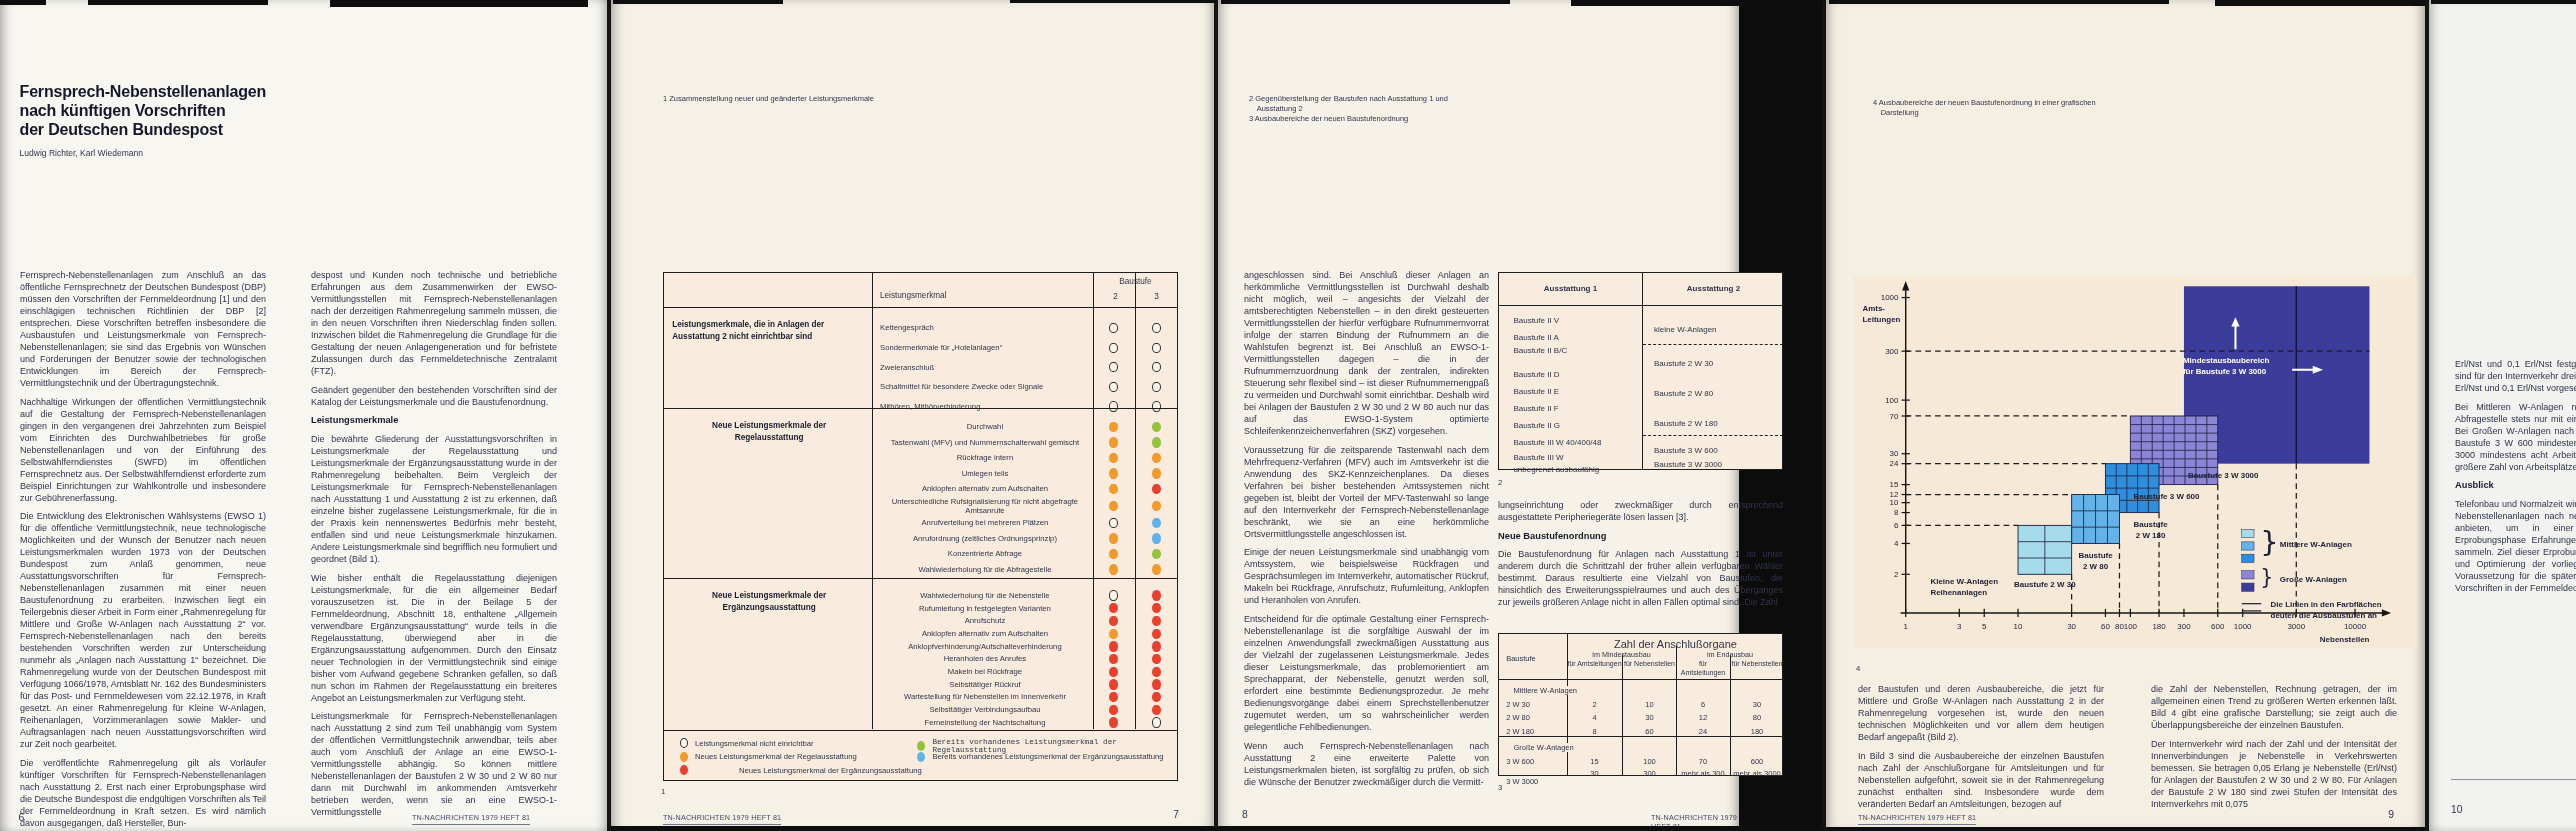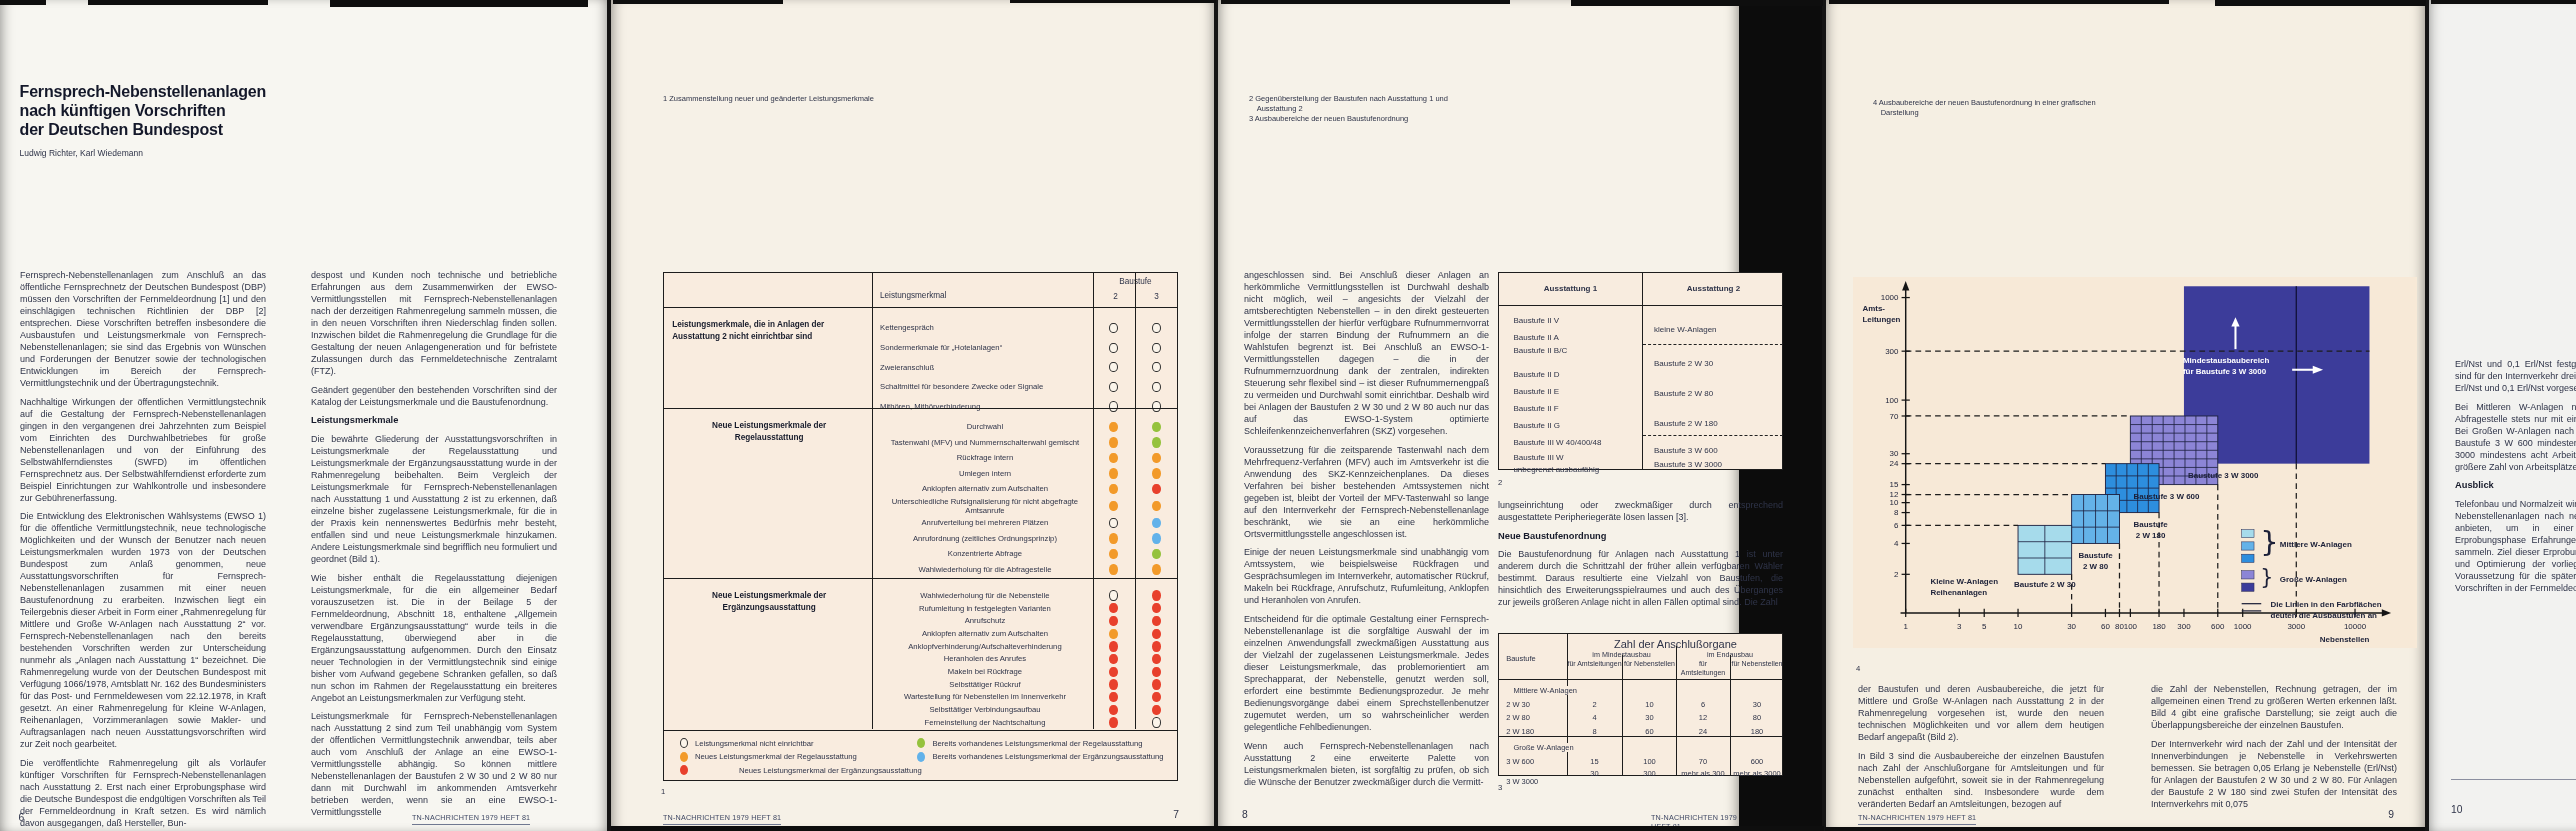--- a/index.html
+++ b/index.html
@@ -186,21 +186,21 @@
             <div class="frow" style="min-height: 15.5px;">
               <div class="flabel">Rückfrage intern</div>
               <div class="dcell">
                 <span class="dot" style="background: rgb(242, 154, 42);"></span>
               </div>
               <div class="dcell">
                 <span class="dot" style="background: rgb(242, 154, 42);"></span>
               </div>
             </div>
             <div class="frow" style="min-height: 15.5px;">
-              <div class="flabel">Umlegen intern</div>
+              <div class="flabel">Umlegen teils</div>
               <div class="dcell">
                 <span class="dot" style="background: rgb(242, 154, 42);"></span>
               </div>
               <div class="dcell">
                 <span class="dot" style="background: rgb(242, 154, 42);"></span>
               </div>
             </div>
             <div class="frow" style="min-height: 15.5px;">
               <div class="flabel">Anklopfen alternativ zum Aufschalten</div>
               <div class="dcell">
@@ -371,21 +371,21 @@
           <span>Leistungsmerkmal nicht einrichtbar</span>
         </div>
         <div class="lgd-item" style="left: 15.5px; top: 20.6px;">
           <span class="dot" style="background: rgb(242, 154, 42);"></span>
           <span>Neues Leistungsmerkmal der Regelausstattung</span>
         </div>
         <div class="lgd-item" style="left: 15.5px; top: 34px; gap: 44px;">
           <span class="dot" style="background: rgb(232, 64, 44);"></span>
           <span>Neues Leistungsmerkmal der Ergänzungsausstattung</span>
         </div>
-        <div class="lgd-item" style="left: 253px; top: 7.2px;">
+        <div class="lgd-item" style="left: 253px; top: 7.2px; font-family: Liberation Mono, monospace;">
           <span class="dot" style="background: rgb(149, 194, 61);"></span>
           <span>Bereits vorhandenes Leistungsmerkmal der Regelausstattung</span>
         </div>
         <div class="lgd-item" style="left: 253px; top: 20.6px;">
           <span class="dot" style="background: rgb(98, 178, 234);"></span>
           <span>Bereits vorhandenes Leistungsmerkmal der Ergänzungsausstattung</span>
         </div>
       </div>
     <div class="t1-v" style="left:208px;width:1.3px;"></div>
     <div class="t1-v" style="left:429px;width:1.3px;"></div>

